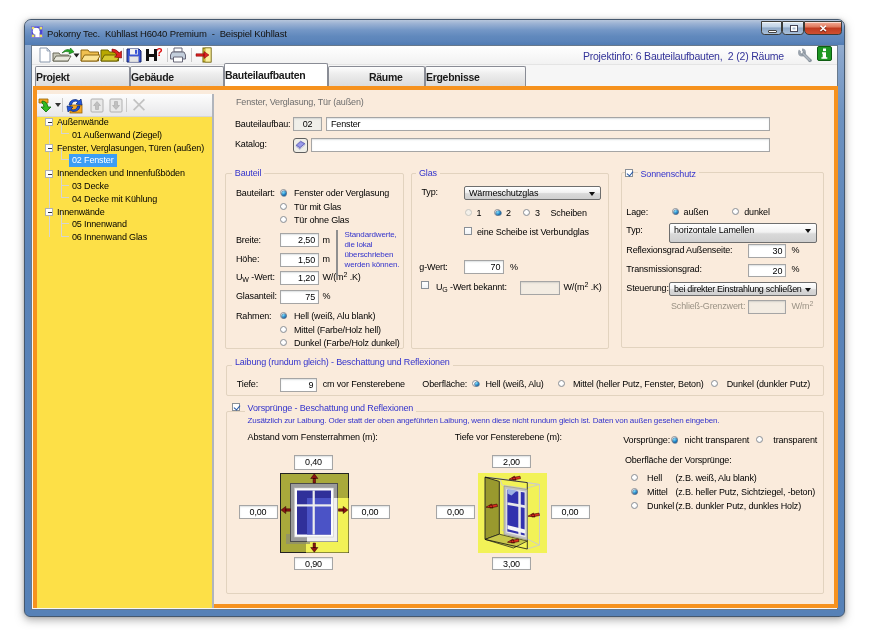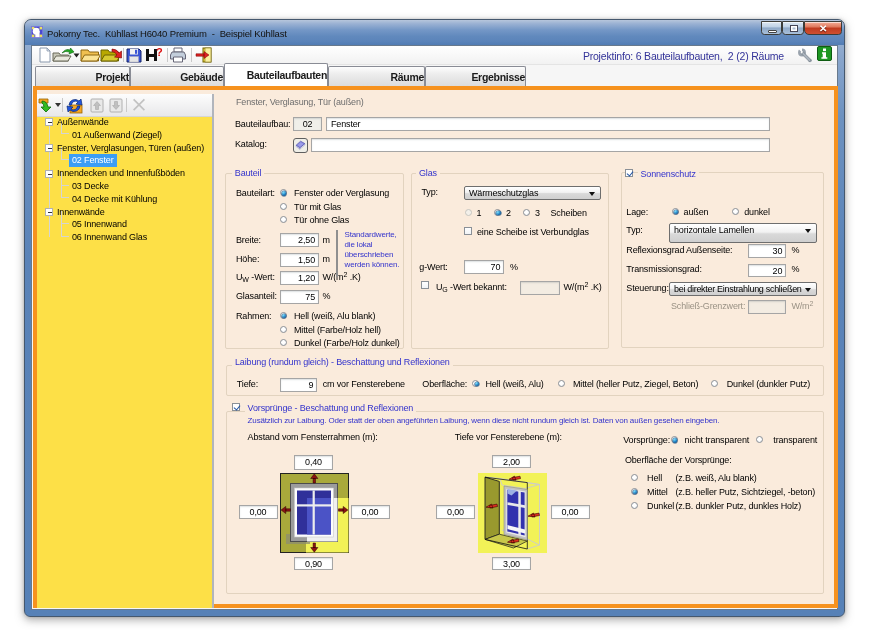--- a/index.html
+++ b/index.html
@@ -25,21 +25,21 @@
 
 
 #client { left:6px; top:25px; width:807px; height:565px; background:#f6f6f6; border:1px solid #68798c; }
 
 
 #toolbar { left:0; top:0; width:805px; height:19px; background:linear-gradient(#ffffff,#f2f2f2); border-bottom:1px solid #e4e4e4; }
 .tsep { position:absolute; top:2px; width:1px; height:14px; background:#c9c9c9; }
 #projinfo { right:53px; top:3.5px; font-size:10.5px; letter-spacing:-0.2px; color:#333399; }
 
 
-.tab { top:20px; height:20px; background:linear-gradient(#fdfdfd,#ececec 40%,#dcdcdc); border:1px solid #898c95; border-bottom:none; border-radius:2px 2px 0 0; text-align:right; font-size:10.5px; font-weight:bold; letter-spacing:-0.3px; padding-top:4px; color:#1a1a1a; }
+.tab { top:20px; height:20px; background:linear-gradient(#fdfdfd,#ececec 40%,#dcdcdc); border:1px solid #898c95; border-bottom:none; border-radius:2px 2px 0 0; text-align:left; font-size:10.5px; font-weight:bold; letter-spacing:-0.3px; padding-top:4px; color:#1a1a1a; }
 .tab.active { top:17px; height:23px; background:#fff; padding-top:5px; z-index:3; }
 
 
 #panel { left:1px; top:40px; width:805px; height:522px; border:4px solid #f6921e; background:#faebdc; }
 
 
 #tree { left:0; top:4px; width:177px; height:514px; background:#fde047; border-right:2px solid #b1b5bc; }
 #treebar { left:0; top:0; width:175px; height:23px; background:linear-gradient(#fdfdfd,#e8e8ea); border-bottom:1px solid #d6d6d6; }
 .titem { position:absolute; white-space:nowrap; font-size:9px; line-height:13px; }
 .tbox { position:absolute; width:8px; height:8px; border:1px solid #b0b0b0; background:#fff; }
@@ -312,21 +312,21 @@
 
           <div class="grp" style="left:10px; top:275px; width:597.5px; height:31px;"></div>
           <div class="leg" style="left:16px; top:266px;">Laibung (rundum gleich) - Beschattung und Reflexionen</div>
           <div class="lbl" style="left:20.8px; top:287.5px;">Tiefe:</div>
           <div class="fld" style="left:64.3px; top:287.5px; width:37px; height:14px;">9</div>
           <div class="lbl" style="left:106.7px; top:287.5px;">cm vor Fensterebene</div>
           <div class="lbl" style="left:206.3px; top:287.5px;">Oberfläche:</div>
           <div class="radio sel" style="left:256.4px; top:289.5px;"></div>
           <div class="lbl" style="left:269.5px; top:287.5px;">Hell (weiß, Alu)</div>
           <div class="radio" style="left:341.5px; top:289.5px;"></div>
-          <div class="lbl" style="left:357px; top:287.5px;">Mittel (heller Putz, Ziegel, Beton)</div>
+          <div class="lbl" style="left:357px; top:287.5px;">Mittel (heller Putz, Fenster, Beton)</div>
           <div class="radio" style="left:495.3px; top:289.5px;"></div>
           <div class="lbl" style="left:510.7px; top:287.5px;">Dunkel (dunkler Putz)</div>
 
           <div class="grp" style="left:10px; top:321px; width:597.5px; height:182.5px;"></div>
           <div class="chk on" style="left:16.3px; top:313px; background:#fff;"></div>
           <div class="leg" style="left:28.6px; top:311.5px;">Vorsprünge - Beschattung und Reflexionen</div>
           <div class="lbl note" style="left:31.6px; top:325.5px; font-size:8px;">Zusätzlich zur Laibung. Oder statt der oben angeführten Laibung, wenn diese nicht rundum gleich ist. Daten von außen gesehen eingeben.</div>
           <div class="lbl" style="left:31.6px; top:340.5px;">Abstand vom Fensterrahmen (m):</div>
           <div class="lbl" style="left:238.8px; top:340.5px;">Tiefe vor Fensterebene (m):</div>
           <div class="lbl" style="left:407.2px; top:344px;">Vorsprünge:</div>

